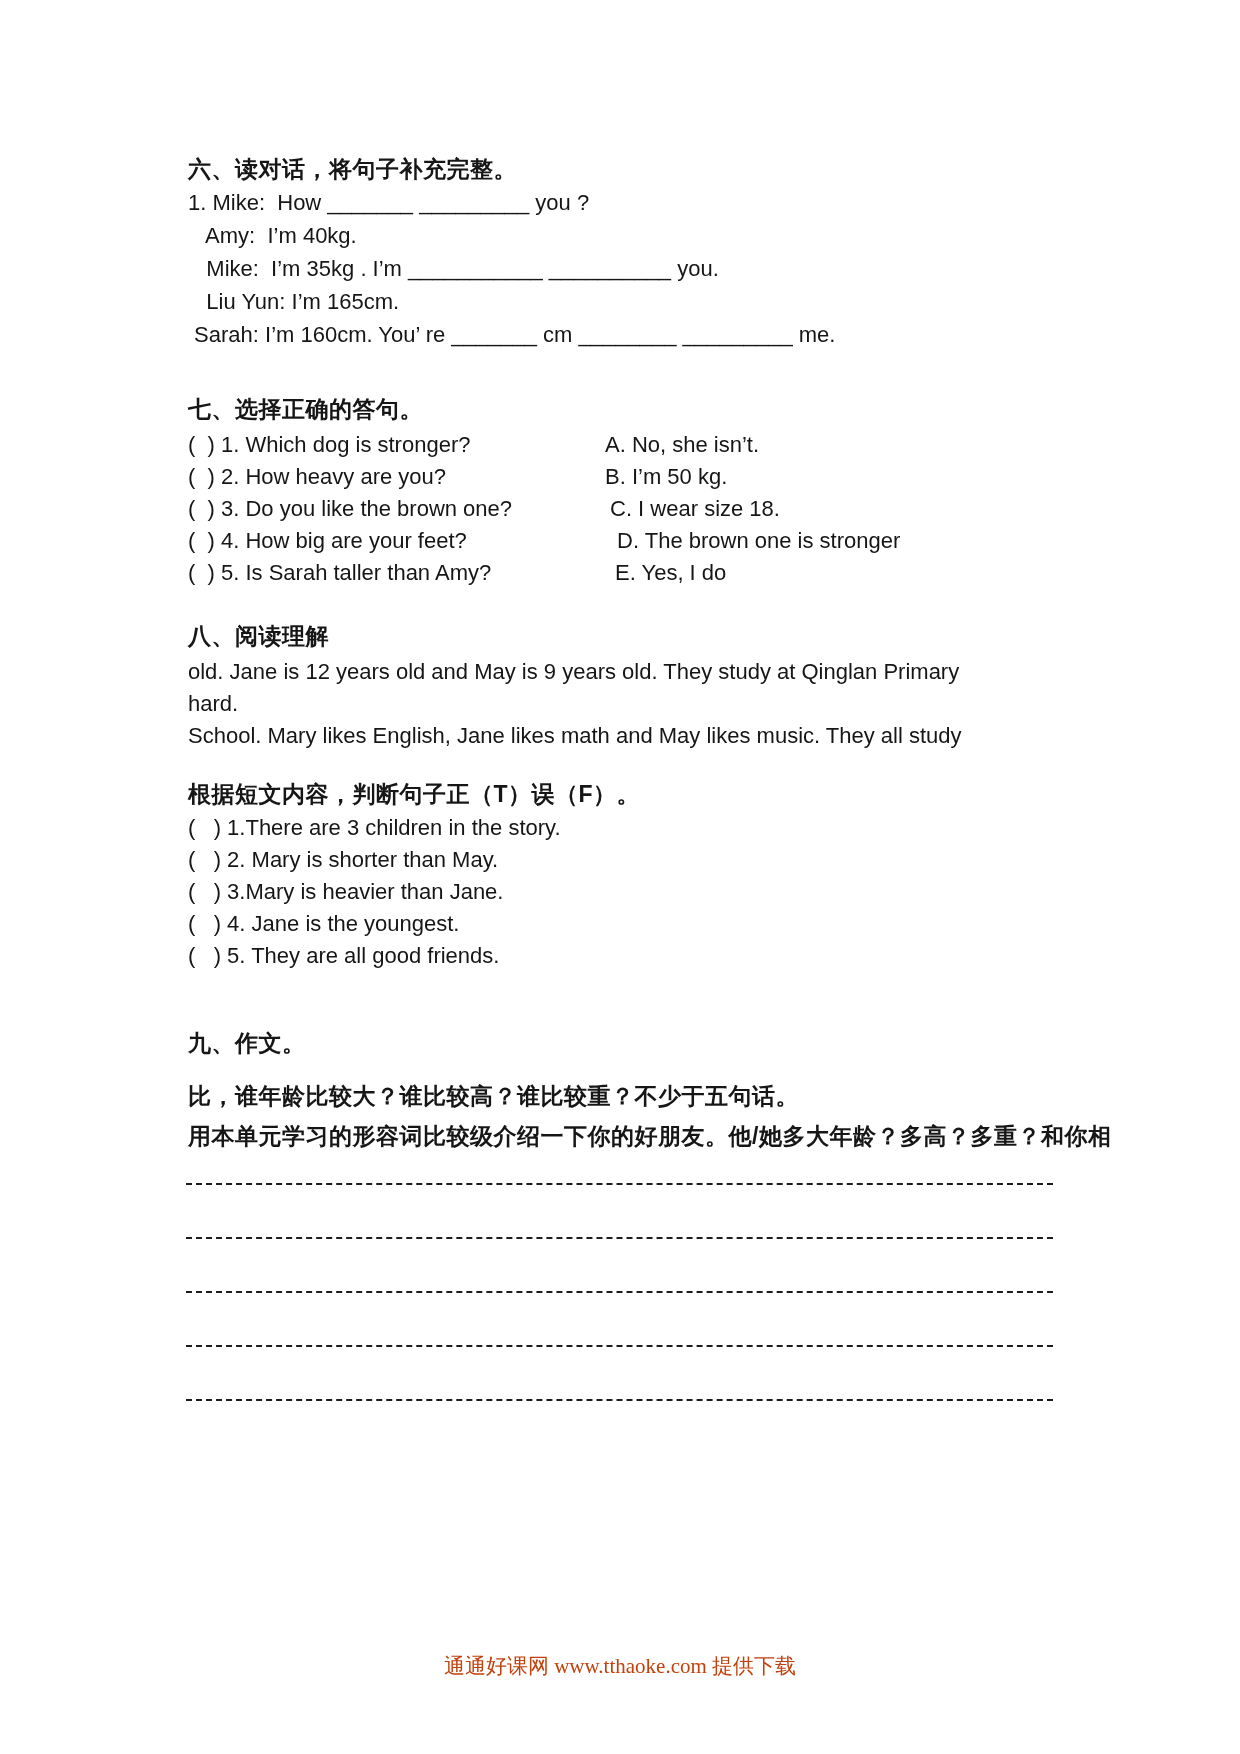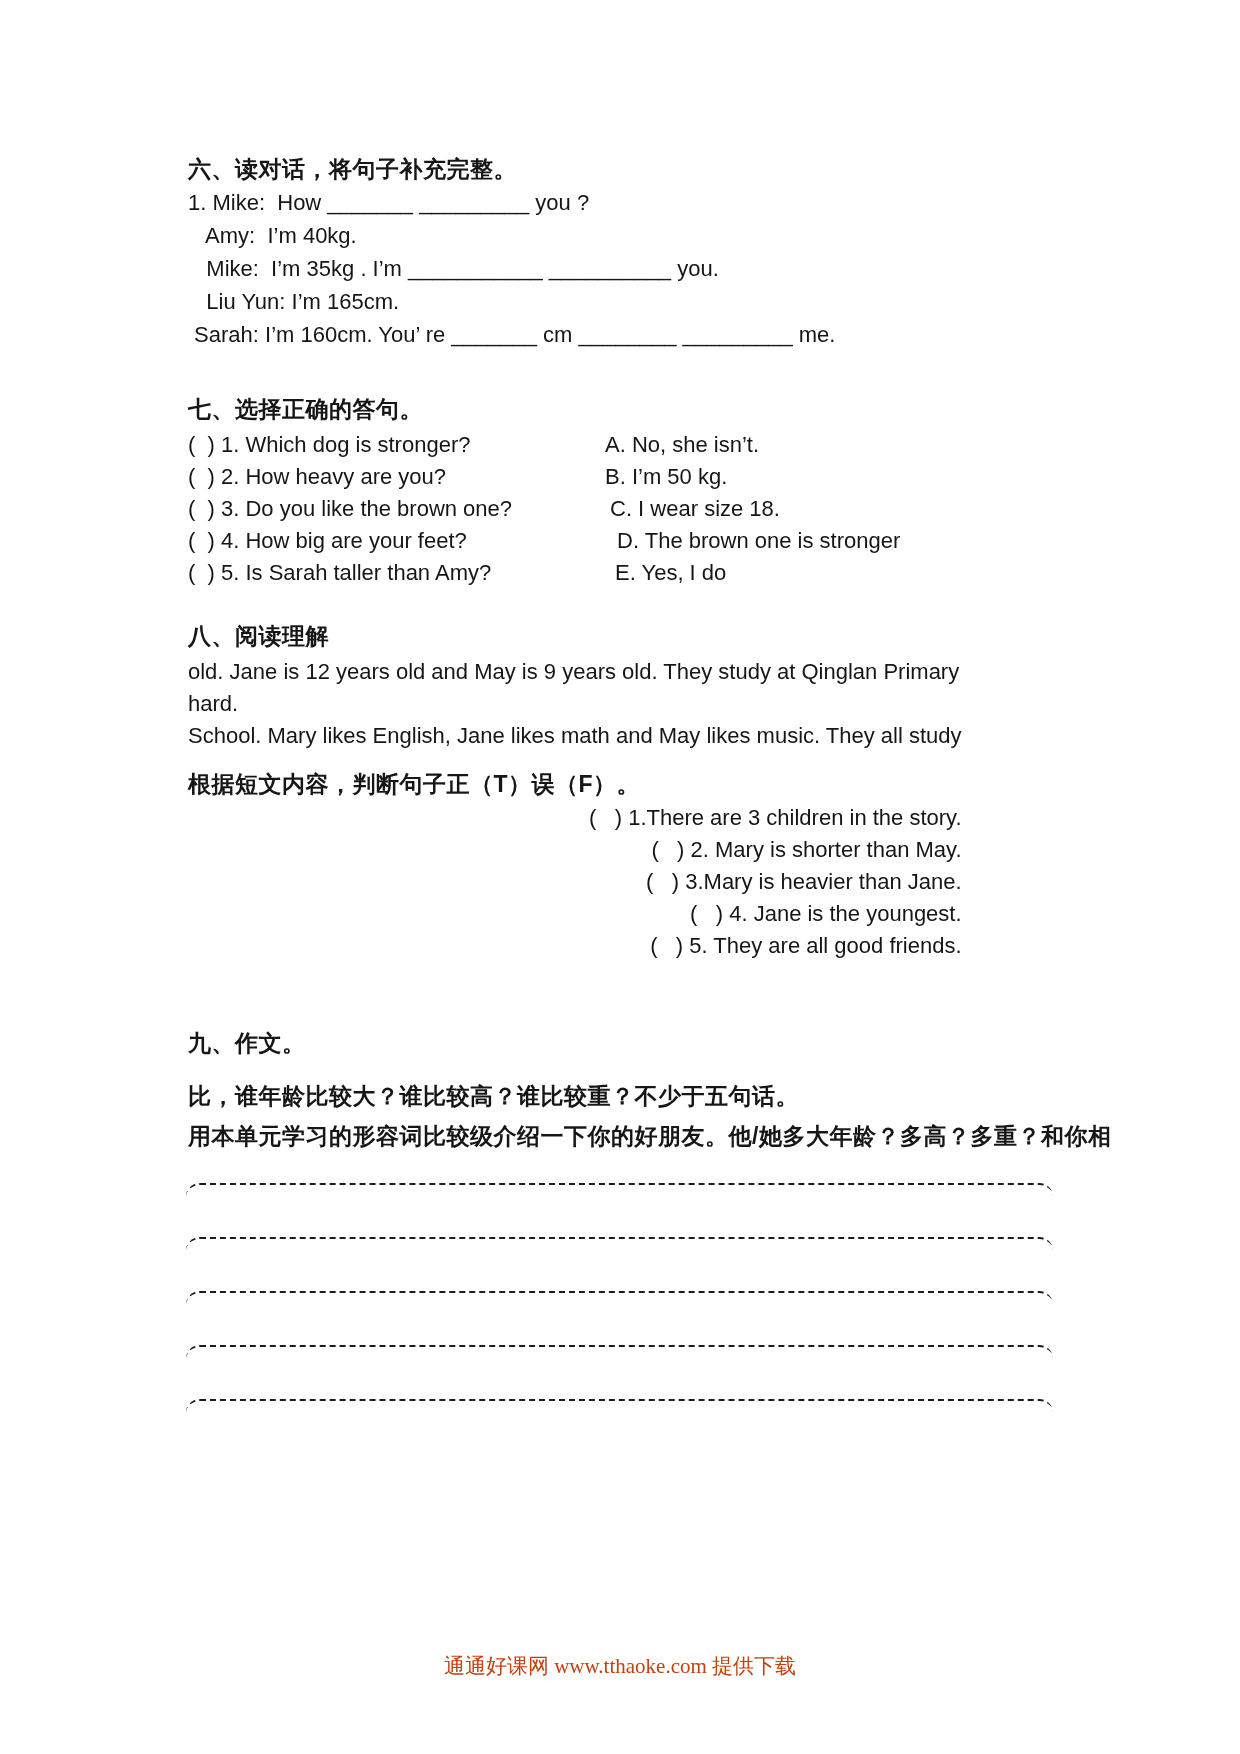--- a/index.html
+++ b/index.html
@@ -1,15 +1,15 @@
 <!DOCTYPE html>
 <html><head>
 <meta charset="utf-8">
 <style>
-  * { margin:0; padding:0; box-sizing:border-box;border-radius:14px; }
+  * { margin:0; padding:0; box-sizing:border-box; }
   html,body { background:#ffffff; }
   .page {
     position:relative; width:1240px; height:1754px;
     background:#ffffff; color:#161616; overflow:hidden;
     font-family:"Liberation Sans", sans-serif;
   }
   .sec { position:absolute; left:188px; }
   .cn-heading { font-weight:700; font-size:23px; line-height:34px; white-space:pre; letter-spacing:0.5px; }
   .ln { font-size:22px; line-height:33px; white-space:pre; }
   .body-ln { font-size:22px; line-height:32px; white-space:pre; }
@@ -20,22 +20,22 @@
   #sec7 .pairs { margin-top:3px; }
   .pair-row { position:relative; height:32px; }
   .pair-row .q { position:absolute; left:0; top:0; font-size:22px; line-height:32px; white-space:pre; }
   .pair-row .a { position:absolute; left:417px; top:0; font-size:22px; line-height:32px; white-space:pre; }
   .pair-row:nth-child(3) .a { left:422px; }
   .pair-row:nth-child(4) .a { left:429px; }
   .pair-row:nth-child(5) .a { left:427px; }
   
   #sec8 { top:619px; }
   #sec8 .passage { margin-top:3px; }
-  #sec8 .instruction { margin-top:16px; font-weight:700; font-size:23px; line-height:32px; white-space:pre; letter-spacing:0.5px; }
-  #sec8 .tf-items { margin-top:2px;text-align:right; }
+  #sec8 .instruction { margin-top:26px; font-weight:700; font-size:23px; line-height:32px; white-space:pre; letter-spacing:0.5px; }
+  #sec8 .tf-items { margin-top:2px; }
   
   #sec9 { top:1026px; }
   #sec9 .prompt { margin-top:16px; }
   #sec9 .prompt .p-ln { font-weight:700; font-size:23px; line-height:40px; white-space:pre; letter-spacing:0.5px; }
   
   #rules { position:absolute; left:186px; top:1183px; width:867px; }
   .rule { height:54px; border-top:2px dashed #1c1c1c; }
   
   #footer {
     position:absolute; top:1652px; left:0; width:1240px;

